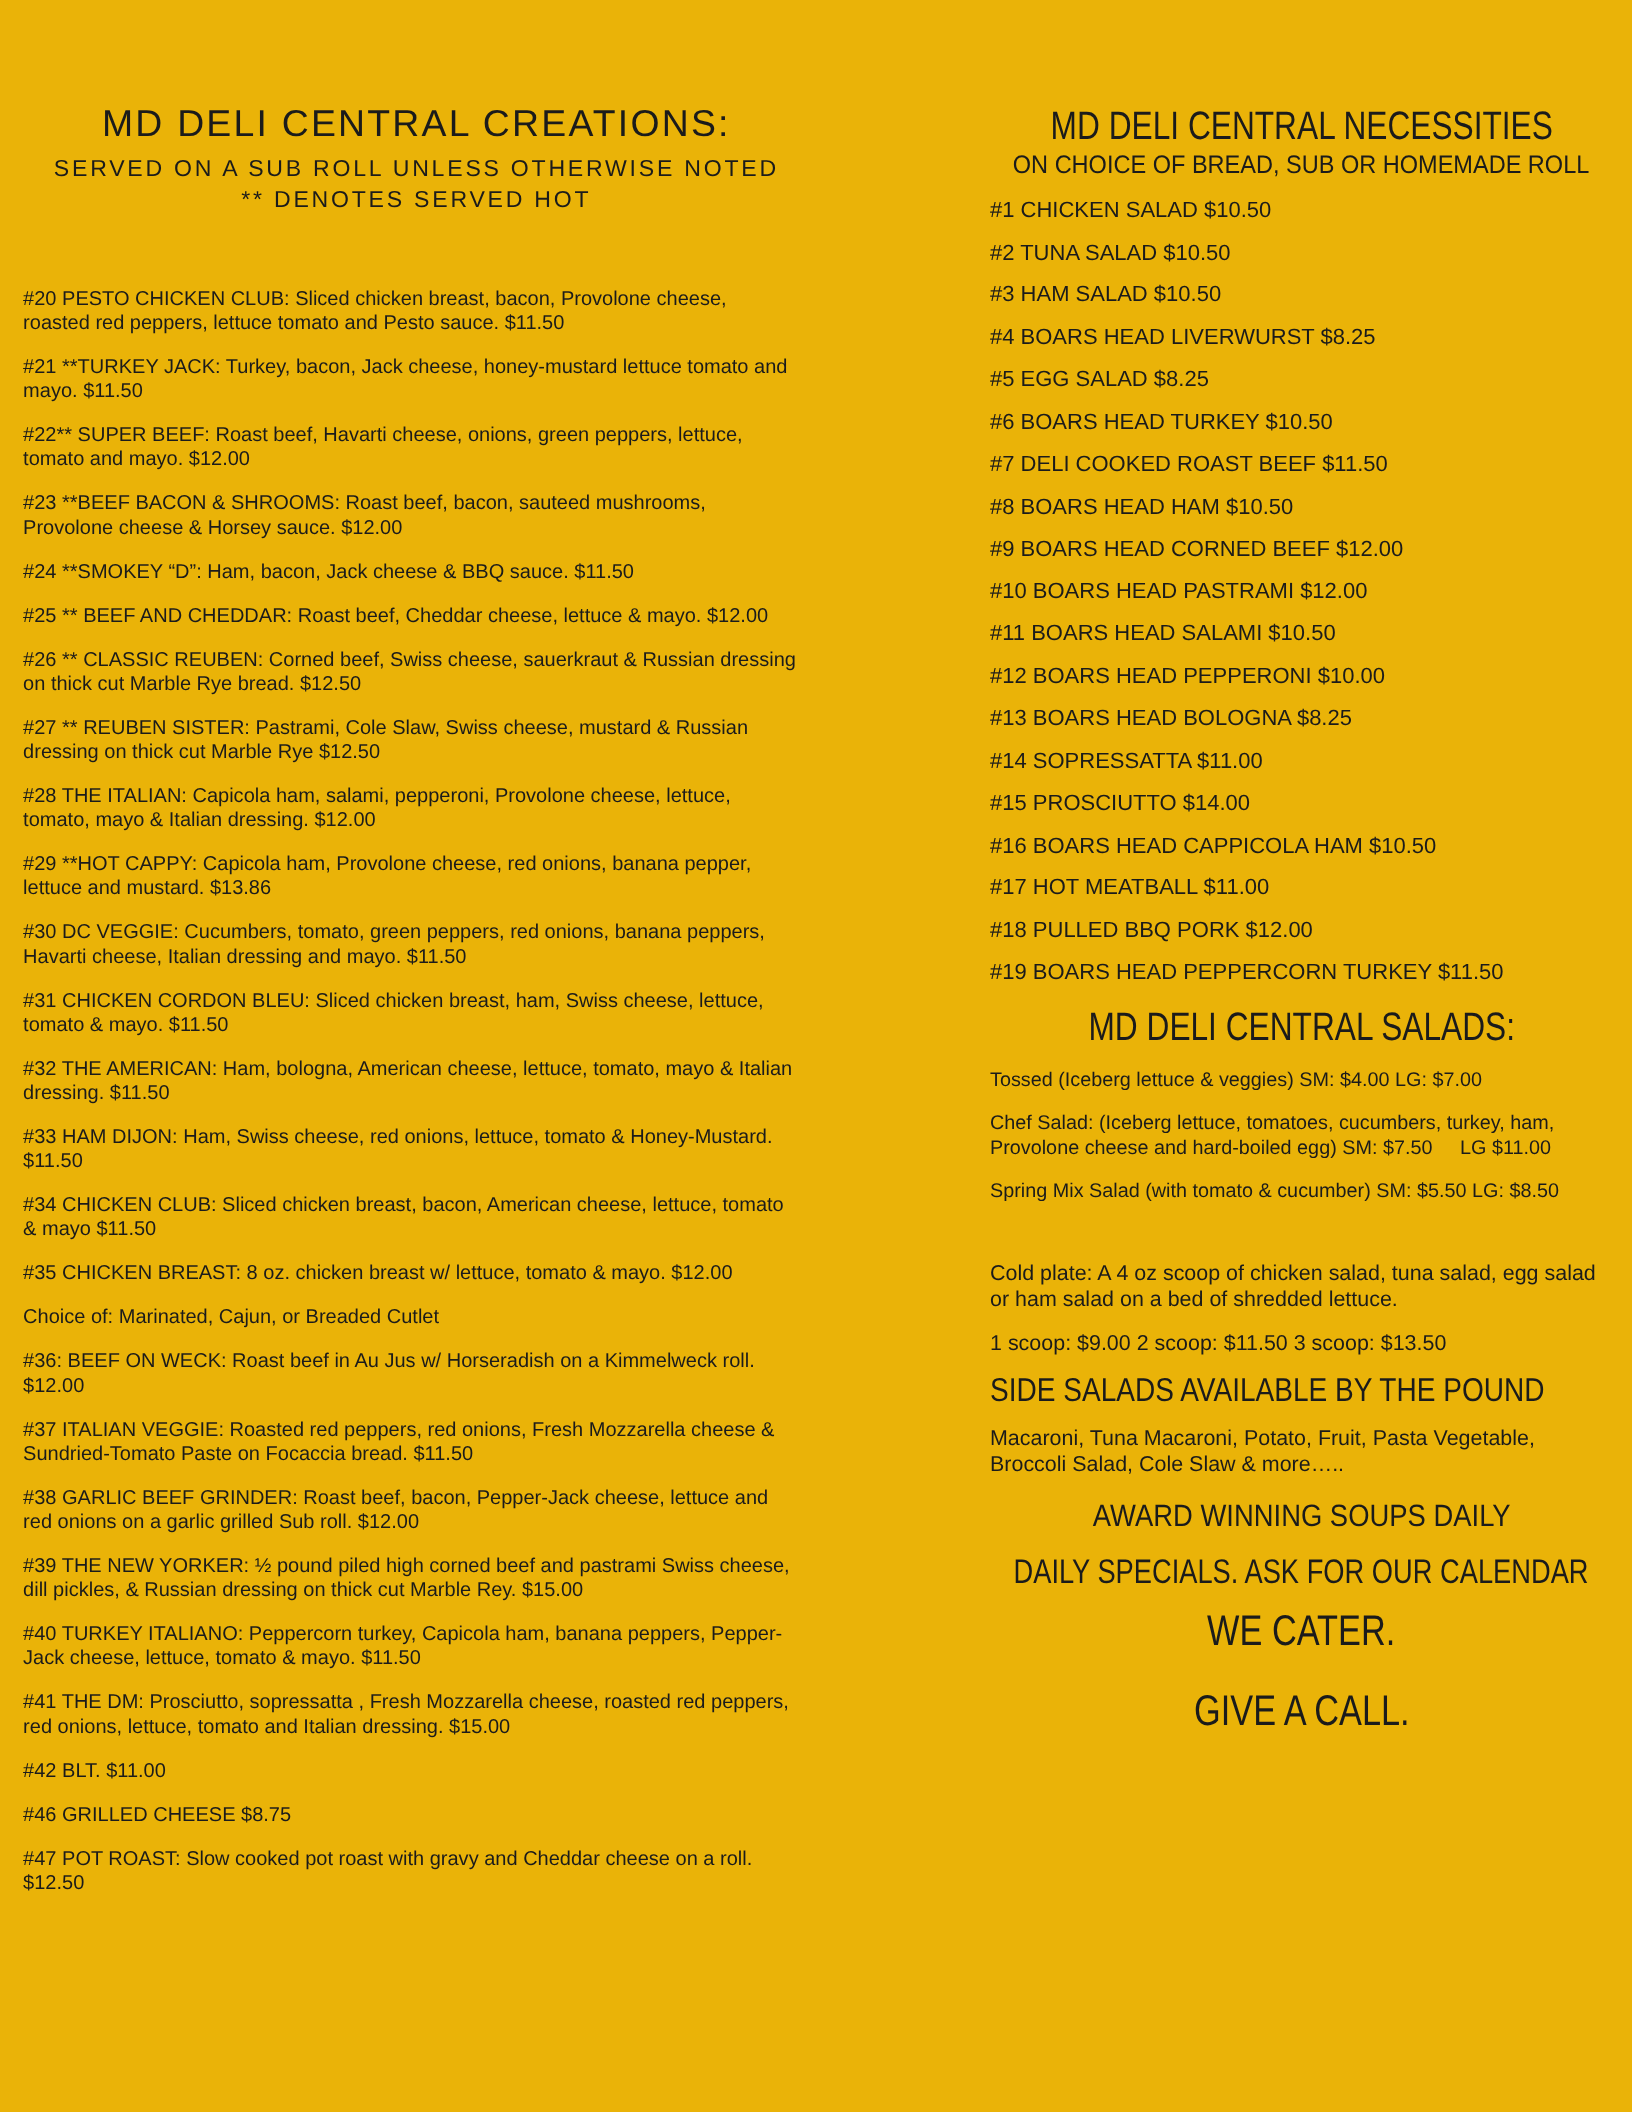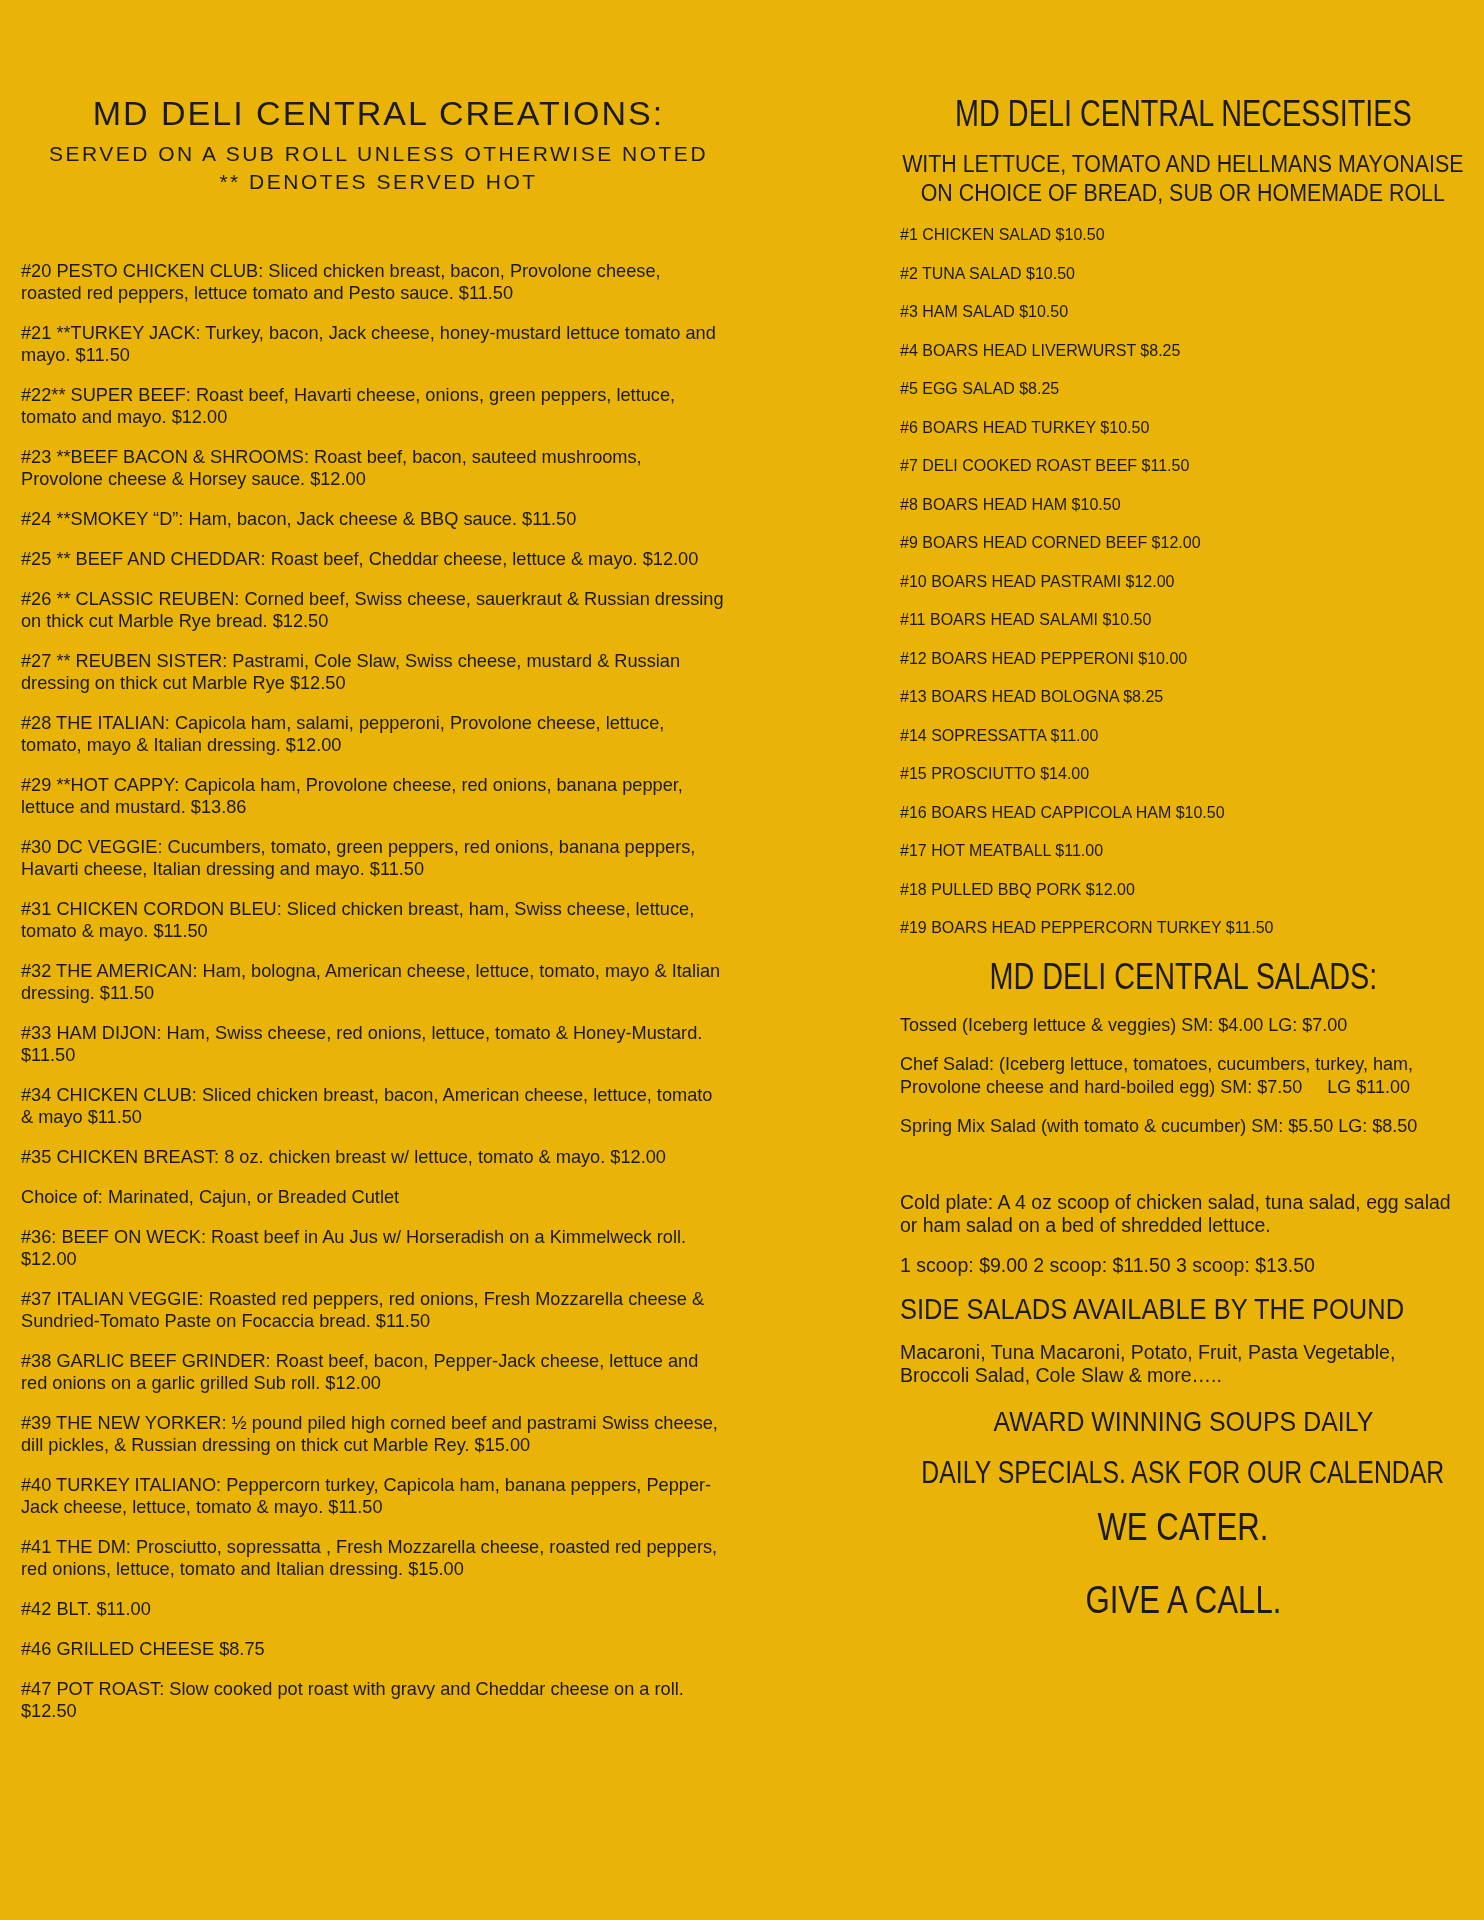--- a/index.html
+++ b/index.html
@@ -29,21 +29,21 @@
   
   .col-right{position:absolute;left:900px;top:0;width:566px;}
   .center-line{display:flex;justify-content:center;}
   .center-line > span{white-space:nowrap;display:inline-block;}
   .r-title{margin:93px 0 0 0;font-weight:400;font-size:36px;line-height:42px;}
   .r-title > span{transform:scaleX(0.8);transform-origin:center;}
   .r-sub{font-size:23px;line-height:29px;}
   .r-sub.first{margin-top:15px;}
   .r-sub > span{transform:scaleX(0.93);transform-origin:center;}
   .r-items{margin-top:16px;}
-  .r-items p{margin:0 0 16.5px 0;font-size:16px;line-height:22px;}
+  .r-items p{margin:0 0 16.5px 0;font-size:20px;line-height:22px;}
   .salads-title{margin:0;font-weight:400;font-size:36px;line-height:42px;}
   .salads-title > span{transform:scaleX(0.8);transform-origin:center;}
   .salad-lines p{margin:16px 0 0 0;font-size:18px;line-height:23px;}
   .cold-plate{margin:53px 0 0 0;font-size:19.5px;line-height:23px;}
   .scoops{margin:17px 0 0 0;font-size:19.5px;line-height:23px;}
   .side-title{
     margin:15px 0 0 0;font-weight:400;font-size:30px;line-height:34px;white-space:nowrap;
   }
   .side-title > span{display:inline-block;transform:scaleX(0.85);transform-origin:left;white-space:nowrap;}
   .side-desc{margin:15px 0 0 0;font-size:19.5px;line-height:23px;}
@@ -92,23 +92,20 @@
         <p>#42 BLT. $11.00</p>
         <p>#46 GRILLED CHEESE $8.75</p>
         <p>#47 POT ROAST: Slow cooked pot roast with gravy and Cheddar cheese on a roll. $12.50</p>
       </div>
   </section>
 
   <section class="col-right">
     <h1 class="r-title center-line">
       <span>MD DELI CENTRAL NECESSITIES</span>
     </h1>
-    <div class="r-sub first center-line">
-      <span>WITH LETTUCE, TOMATO AND HELLMANS MAYONAISE</span>
-    </div>
     <div class="r-sub center-line">
       <span>ON CHOICE OF BREAD, SUB OR HOMEMADE ROLL</span>
     </div>
     <div class="r-items">
         <p>#1 CHICKEN SALAD $10.50</p>
         <p>#2 TUNA SALAD $10.50</p>
         <p>#3 HAM SALAD $10.50</p>
         <p>#4 BOARS HEAD LIVERWURST $8.25</p>
         <p>#5 EGG SALAD $8.25</p>
         <p>#6 BOARS HEAD TURKEY $10.50</p>

